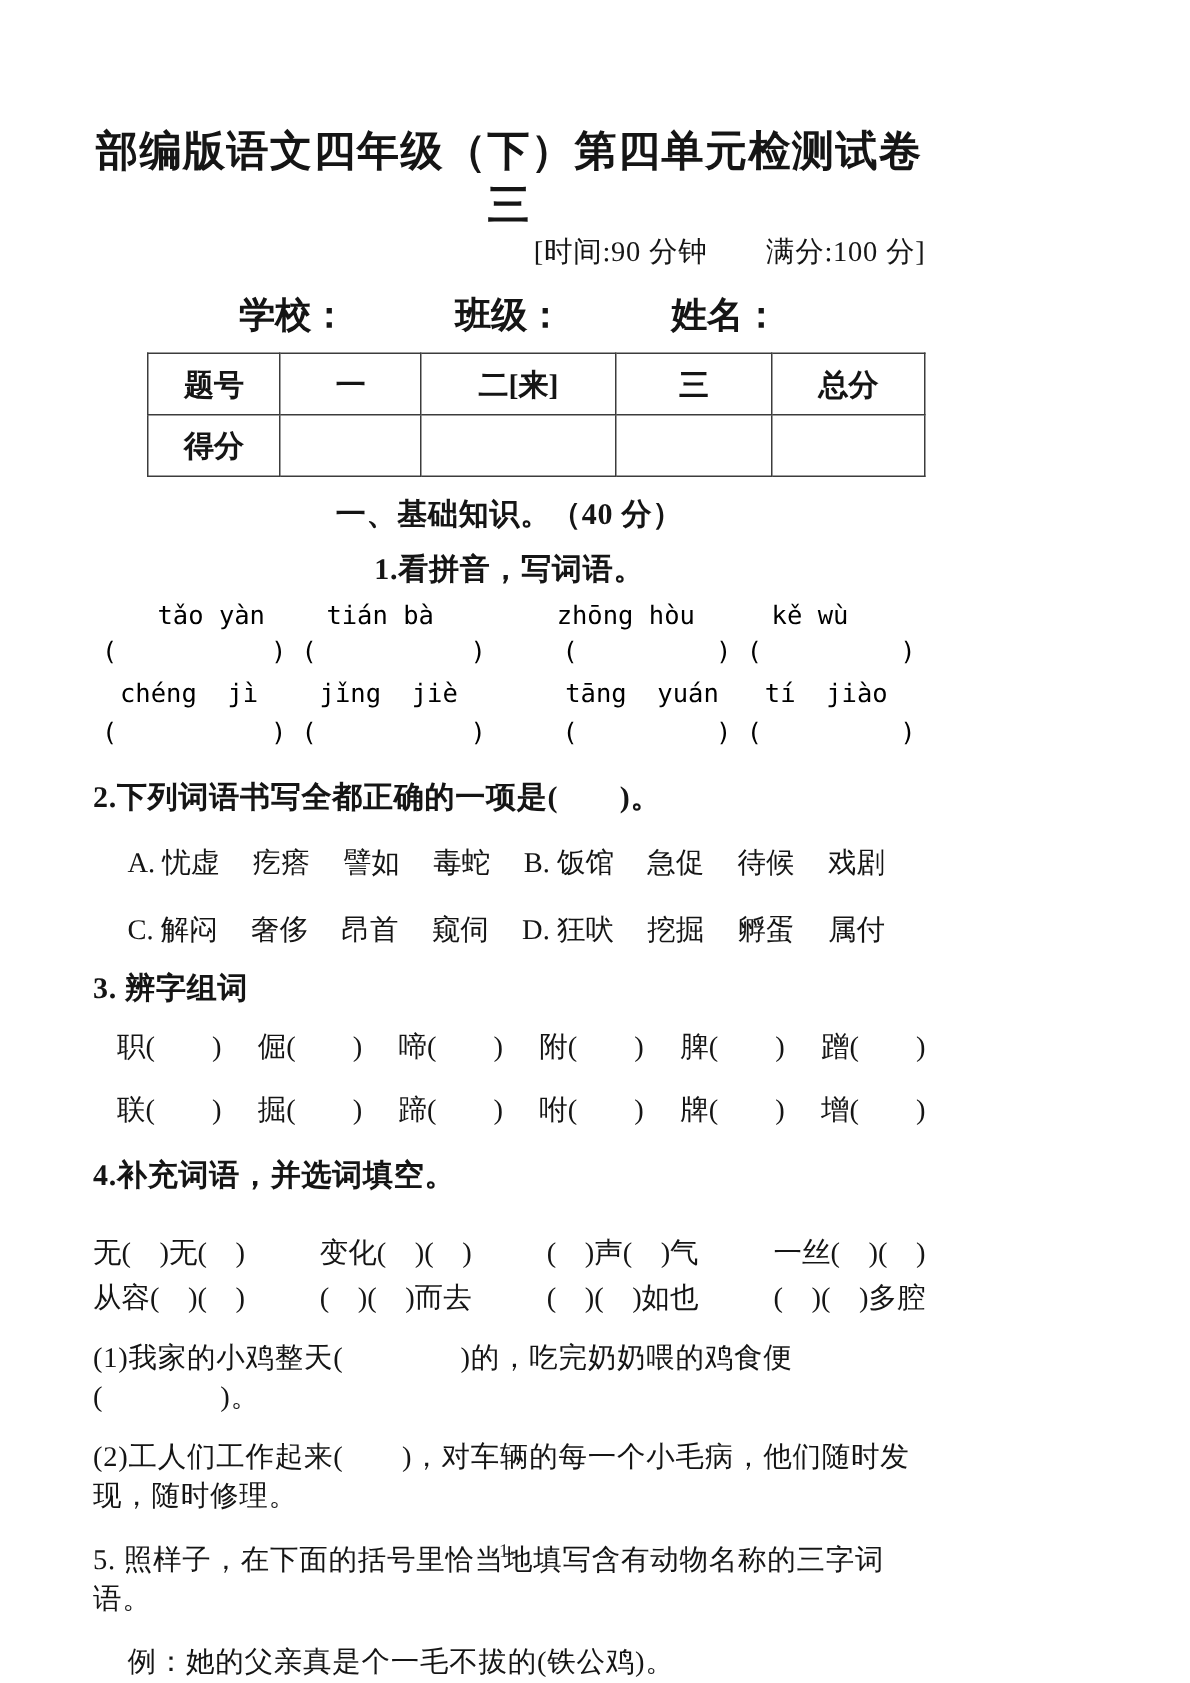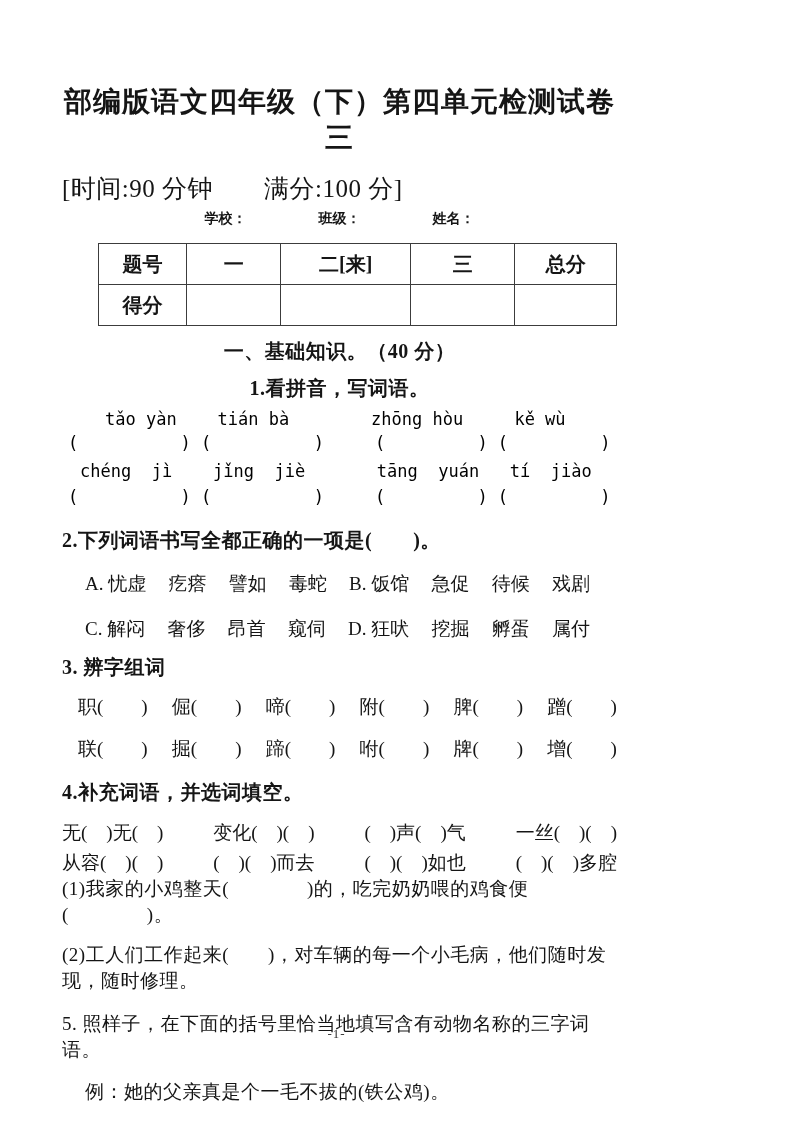--- a/index.html
+++ b/index.html
@@ -2,22 +2,22 @@
 <html><head>
 <meta charset="utf-8">
 <style>
   html,body{margin:0;padding:0;background:#ffffff;}
   .page{
     width:673px;height:1122px;background:#fff;box-sizing:border-box;
     padding:84px 56px 0 62px;position:relative;overflow:hidden;
     font-family:"Liberation Serif","DejaVu Serif",serif;color:#151515;
   }
   .title{text-align:center;font-size:28px;font-weight:bold;letter-spacing:1px;line-height:36px;}
-  .meta{text-align:left;font-size:25px;line-height:26px;margin-top:20px;letter-spacing:.5px;}
-  .fields{display:flex;justify-content:center;gap:72px;font-weight:bold;font-size:14px;line-height:26px;margin-top:4px;}
+  .meta{text-align:right;font-size:19px;line-height:26px;letter-spacing:.5px;}
+  .fields{display:flex;justify-content:center;gap:72px;font-weight:bold;font-size:24px;line-height:26px;margin-top:16px;}
   table.score{border-collapse:collapse;margin:11px 0 0 36px;table-layout:fixed;}
   table.score td{
     border:1.5px solid #3c3c3c;text-align:center;vertical-align:middle;
     font-weight:bold;font-size:20px;height:40px;padding:0;
   }
   .h-sec{font-weight:bold;font-size:20px;line-height:27px;margin-top:12px;letter-spacing:.5px;text-align:center;}
   .h-q{font-weight:bold;font-size:20px;line-height:27px;letter-spacing:.5px;}
   .mono{font-family:"DejaVu Sans Mono",monospace;font-size:17px;line-height:22px;white-space:pre;color:#000000;}
   .ln{font-size:19px;line-height:26px;letter-spacing:.5px;}
   .flexrow{display:flex;justify-content:space-between;font-size:19px;line-height:26px;}
@@ -106,33 +106,33 @@
   <div class="flexrow" style="margin:16px 0 0 16px;">
     <span>联(　　)</span>
     <span>掘(　　)</span>
     <span>蹄(　　)</span>
     <span>咐(　　)</span>
     <span>牌(　　)</span>
     <span>增(　　)</span>
   </div>
 
   <div class="h-q" style="margin-top:17px;">4.补充词语，并选词填空。</div>
-  <div class="flexrow" style="margin-top:14px;">
+  <div class="flexrow" style="margin-top:25px;">
     <span>无(　)无(　)</span>
     <span>变化(　)(　)</span>
     <span>(　)声(　)气</span>
     <span>一丝(　)(　)</span>
   </div>
   <div class="flexrow" style="margin-top:4px;">
     <span>从容(　)(　)</span>
     <span>(　)(　)而去</span>
     <span>(　)(　)如也</span>
     <span>(　)(　)多腔</span>
   </div>
-  <div class="ln" style="">(1)我家的小鸡整天(　　　　)的，吃完奶奶喂的鸡食便(　　　　)。</div>
+  <div class="ln" style="margin-top:14px;">(1)我家的小鸡整天(　　　　)的，吃完奶奶喂的鸡食便(　　　　)。</div>
   <div class="ln" style="margin-top:14px;">(2)工人们工作起来(　　)，对车辆的每一个小毛病，他们随时发现，随时修理。</div>
 
   <div class="ln" style="margin-top:17px;">5.  照样子，在下面的括号里恰当地填写含有动物名称的三字词语。</div>
   <div class="ln" style="margin:16px 0 0 23px;">例：她的父亲真是个一毛不拔的(铁公鸡)。</div>
 
   <div class="footer">-1-</div>
 
 </div>
 
 </body></html>

